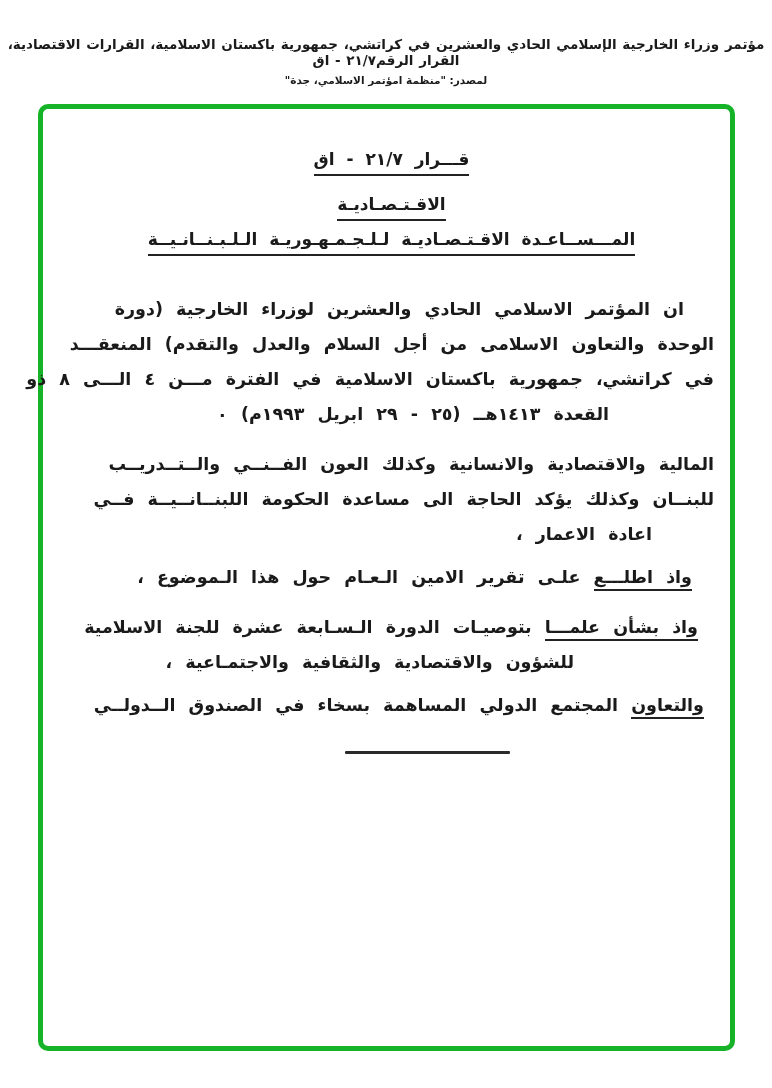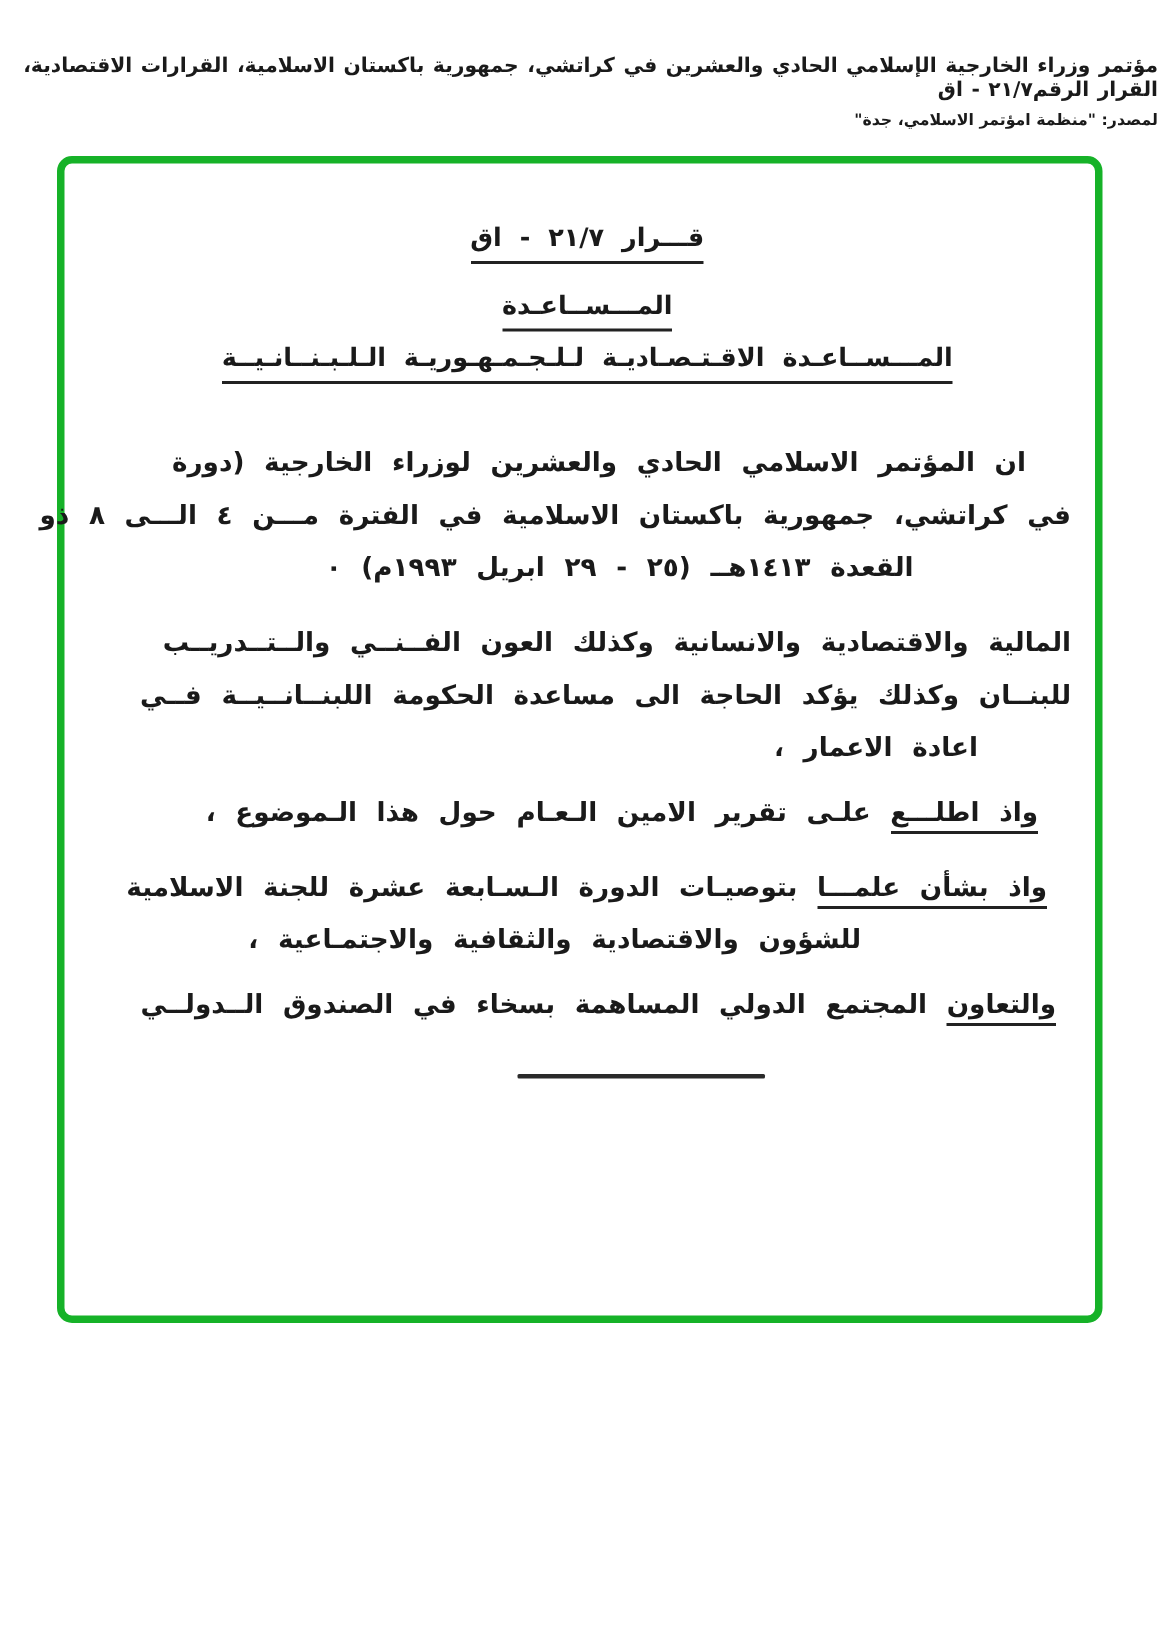--- a/index.html
+++ b/index.html
@@ -7,26 +7,26 @@
     --ink:#1a1a1a;
   }
   html,body{margin:0;padding:0;}
   body{
     width:772px;height:1088px;position:relative;background:#ffffff;
     font-family:"DejaVu Sans",sans-serif;color:var(--ink);
     overflow:hidden;
   }
   .page{position:absolute;inset:0;background:#fff;}
   
-  .header{position:absolute;top:36px;left:0;right:0;direction:rtl;}
+  .header{position:absolute;top:36px;left:0;right:0;text-align:center;direction:rtl;}
   .header-line1{font-size:13.5px;font-weight:bold;letter-spacing:.2px;word-spacing:1px;}
   .header-line2{font-size:10.5px;font-weight:bold;margin-top:6px;}
   
   .green-box{
-    position:absolute;left:38px;top:104px;width:697px;height:778px;
+    position:absolute;left:38px;top:104px;width:697px;height:947px;
     border:5px solid var(--green);border-radius:10px;box-sizing:border-box;
     background:#fff;
   }
   .content{
     position:absolute;top:38px;right:16px;left:26px;
     direction:rtl;text-align:right;
   }
   
   .title-block{text-align:center;}
   .title-row{line-height:24px;}
@@ -60,27 +60,28 @@
   <div class="header">
     <div class="header-line1">مؤتمر وزراء الخارجية الإسلامي الحادي والعشرين في كراتشي، جمهورية باكستان الاسلامية، القرارات الاقتصادية، القرار الرقم٢١/٧ - اق</div>
     <div class="header-line2">لمصدر:  "منظمة امؤتمر الاسلامي، جدة"</div>
   </div>
 
   <div class="green-box">
     <div class="content">
 
       <div class="title-block" id="titles">
           <div class="title-row" style="margin-bottom: 16px;"><span class="u title-text">قـــرار  ٢١/٧ - اق</span></div>
-          <div class="title-row" style="margin-bottom: 6px;"><span class="u title-text">المـــســاعـدة</span></div>
+          <div class="title-row" style="margin-bottom: 6px;"><span class="u title-text">الاقـتـصـاديـة</span></div>
           <div class="title-row" style="margin-bottom: 0px;"><span class="u title-text">المـــســاعـدة الاقـتـصـاديـة لـلـجـمـهـوريـة الـلـبـنــانـيــة</span></div>
         </div>
 
       <div class="paras" id="paras">
           <div class="para" style="margin-bottom: 15px;">
             <div class="line" style="padding-right: 30px;">ان المؤتمر الاسلامي الحادي والعشرين لوزراء الخارجية (دورة</div>
+            <div class="line" style="padding-right: 0px;">الوحدة والتعاون الاسلامى من أجل السلام والعدل والتقدم) المنعقـــد</div>
             <div class="line" style="padding-right: 0px;">في كراتشي، جمهورية باكستان الاسلامية في الفترة مـــن ٤ الـــى ٨ ذو</div>
             <div class="line" style="padding-right: 105px;">القعدة ١٤١٣هــ (٢٥ - ٢٩ ابريل ١٩٩٣م) ٠</div>
           </div>
           <div class="para" style="margin-bottom: 8px;">
             <div class="line" style="padding-right: 0px;">المالية والاقتصادية والانسانية وكذلك العون الفــنــي والــتــدريــب</div>
             <div class="line" style="padding-right: 0px;">للبنــان وكذلك يؤكد الحاجة الى مساعدة الحكومة اللبنــانــيــة فــي</div>
             <div class="line" style="padding-right: 62px;">اعادة الاعمار ،</div>
           </div>
           <div class="para" style="margin-bottom: 15px;">
             <div class="line" style="padding-right: 22px;"><span class="lead">واذ اطلـــع</span><span> علـى تقرير الامين الـعـام حول هذا الـموضوع ،</span></div>

